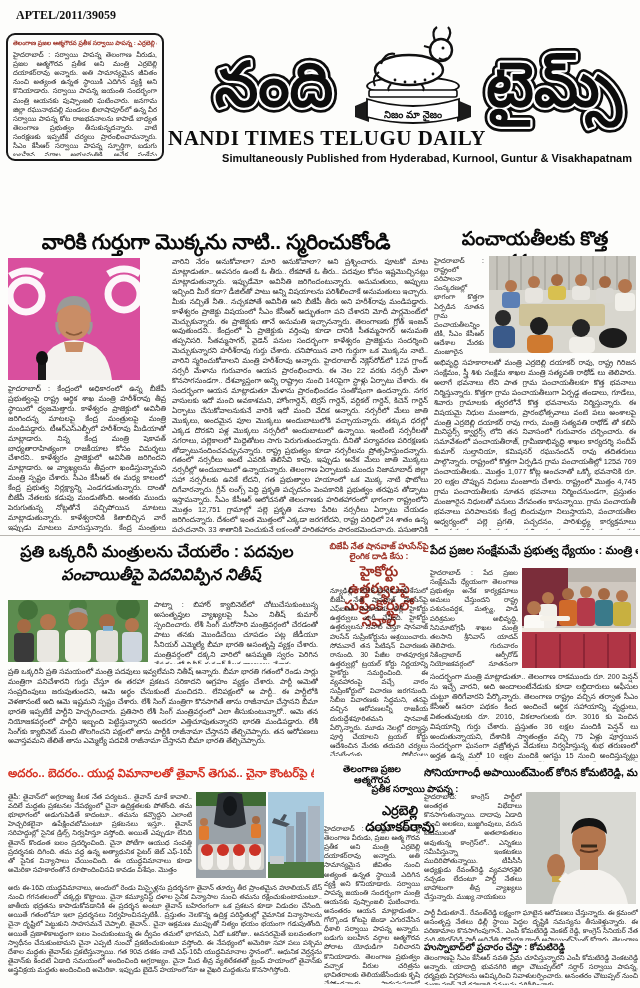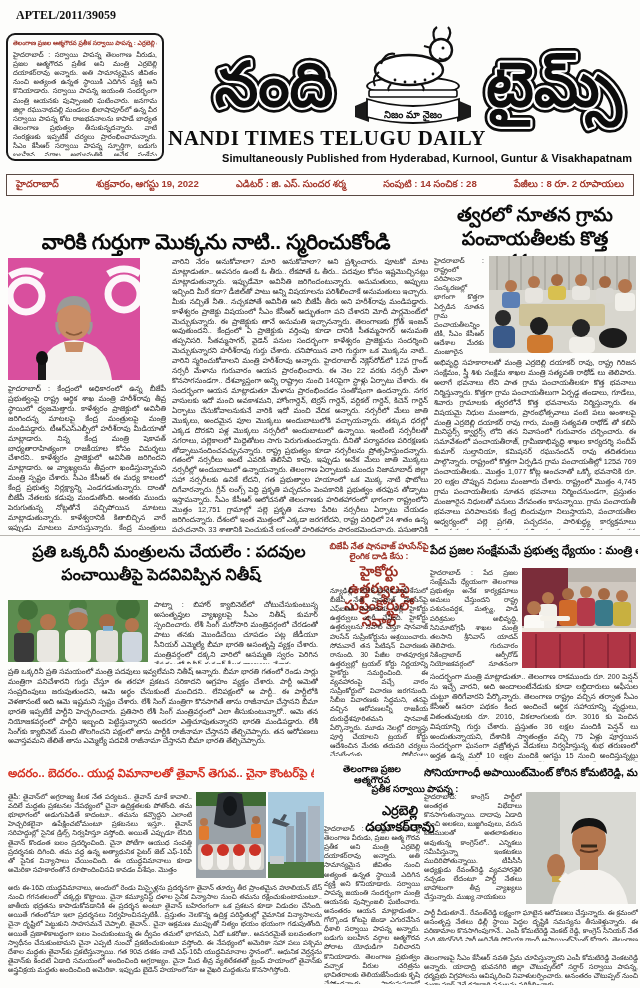--- a/index.html
+++ b/index.html
@@ -78,27 +78,20 @@
       <path d="M4 82 l14 -6 v22 l-14 -5 z" fill="#1c1c1c"></path>
       <path d="M120 82 l-14 -6 v22 l14 -5 z" fill="#1c1c1c"></path>
       <path d="M16 75 q46 14 92 0 l0 18 q-46 12 -92 0 z" fill="#fff" stroke="#111" stroke-width="1.8"></path>
       <text x="62" y="94" text-anchor="middle" font-size="10" font-weight="bold" fill="#111" font-family="Liberation Sans, DejaVu Sans, sans-serif">నిజం మా నైజం</text>
     </g>
   </svg>
 
   <div class="abs eng-name" style="left:168px;top:126px;">NANDI TIMES TELUGU DAILY</div>
   <div class="abs pub-line" style="left:218px;top:152px;width:414px;text-align:right;">Simultaneously Published from Hyderabad, Kurnool, Guntur &amp; Visakhapatnam</div>
 
-  <div class="abs dateline" style="left:6px;top:174px;width:628px;height:22px;">
-    <span>హైదరాబాద్</span>
-    <span>శుక్రవారం, ఆగస్టు 19, 2022</span>
-    <span>ఎడిటర్ : జి. ఎస్. సుందర శర్మ</span>
-    <span>సంపుటి : 14   సంచిక : 28</span>
-    <span>పేజీలు : 8   రూ. 2 రూపాయలు</span>
-  </div>
 
   <div class="abs hl hl1" style="left:2px;top:229px;width:428px;">వారికి గుర్తుగా మొక్కను నాటి.. స్మరించుకోండి</div>
 
   <div class="abs ph" style="left:8px;top:258px;width:132px;height:122px;">
     <svg width="132" height="122" viewBox="0 0 132 122">
       <rect width="132" height="122" fill="#d94f9e"></rect>
       <g fill="none" stroke="#fff" stroke-width="7" opacity=".95">
         <circle cx="18" cy="38" r="16"></circle>
           <circle cx="116" cy="36" r="16"></circle>
         <path d="M2 18 q16 -10 32 0 M100 16 q16 -10 32 0"></path>
@@ -112,21 +105,20 @@
         <path d="M58 74 q8 6 16 0" stroke="#8a5a3a" stroke-width="1.6" fill="none"></path>
         <rect x="30" y="104" width="8" height="18" fill="#1a1a1a"></rect>
         <ellipse cx="34" cy="100" rx="6" ry="7" fill="#111"></ellipse>
       </g>
     </svg>
   </div>
 
   <div class="abs body-text" style="left:8px;top:384px;width:158px;height:148px;">హైదరాబాద్ : కేంద్రంలో అధికారంలో ఉన్న బీజేపీ ప్రభుత్వంపై రాష్ట్ర ఆర్థిక శాఖ మంత్రి హరీశ్‌రావు తీవ్ర స్థాయిలో ధ్వజమెత్తారు. కాళేశ్వరం ప్రాజెక్టులో అవినీతి జరిగిందన్న మాటలపై కేంద్ర మంత్రులపై మంత్రి మండిపడ్డారు. టీఆర్ఎస్ఎల్పీలో హరీశ్‌రావు మీడియాతో మాట్లాడారు. నిన్న కేంద్ర మంత్రి షెకావత్ బాధ్యతారాహిత్యంగా రాజకీయాల కోసం విమర్శలు చేశారని.. కాళేశ్వరం ప్రాజెక్టులో అవినీతి జరిగిందని మాట్లాడారు. ఆ వ్యాఖ్యలను తీవ్రంగా ఖండిస్తున్నామని మంత్రి స్పష్టం చేశారు. సీఎం కేసీఆర్ ఈ మధ్య కాలంలో కేంద్ర ప్రభుత్వ నిర్లక్ష్యాన్ని ఎండగడుతున్నారు. దాంతో బీజేపీ నేతలకు కడుపు మండుతోంది. అంతకు ముందు పెరుగుతున్న నోట్లతోనే పచ్చిపోయిన మాటలు మాట్లాడుతున్నారు. కాళేశ్వరానికి కితాబిచ్చిన వారే ఇప్పుడు మాటలు మారుస్తున్నారు. కేంద్ర మంత్రులు షెకావత్, గడ్కరీ, సీతారామన్ సహా పలువురు అప్పట్లో అభినందించారు. పార్లమెంట్ సాక్షిగా చెప్పిన నిజాలను ఇప్పుడు అబద్ధాలుగా ప్రచారం చేస్తున్నారు.</div>
   <div class="abs body-text" style="left:172px;top:257px;width:256px;height:275px;">వారిని నేరం అనుకోవాలా? మారి అనుకోవాలా? అని ప్రశ్నించారు. పూటకో మాట మాట్లాడుతూ.. అవసరం ఉంటే ఓ తీరు.. లేకపోతే ఓ తీరు.. పదవుల కోసం ఇష్టమొచ్చినట్లు మాట్లాడుతున్నారు. ఇప్పుడేమో అవినీతి జరిగిందంటున్నారు. అనుమతులు, అప్పులు ఇచ్చింది మీరే కదా? డీజిల్‌తో పాటు అన్ని విషయాలను పరిశీలించాకే అనుమతులు ఇచ్చారు. మీకు నచ్చితే నీతి.. నచ్చకపోతే అవినీతి అని బీజేపీ తీరు అని హరీశ్‌రావు మండిపడ్డారు. కాళేశ్వరం ప్రాజెక్టు విషయంలో సీఎం కేసీఆర్ అద్భుతంగా పని చేశారని మోదీ పార్లమెంట్‌లో మెచ్చుకున్నారు. ఈ ప్రాజెక్టుకు తానే అనుమతి ఇచ్చానన్నారు. తెలంగాణకు గ్రోత్ ఇంజన్ అవుతుందని.. కేంద్రంలో ఏ ప్రాజెక్టుకు వర్తింపు కూడా దానికి సీతమ్మసాగర్ అనుమతి తప్పనిసరి. సీతమ్మసాగర్, వైడెన్ పనుల సందర్భంగా కాళేశ్వరం ప్రాజెక్టును సందర్శించి మెచ్చుకున్నారని హరీశ్‌రావు గుర్తు చేశారు. చనిపోయిన వారి గుర్తుగా ఒక మొక్కను నాటి.. వారిని స్మరించుకోవాలని మంత్రి హరీశ్‌రావు అన్నారు. హైదరాబాద్ నెక్లెస్‌రోడ్‌లో 12వ గ్రాండ్ నర్సరీ మేళాను గురువారం ఆయన ప్రారంభించారు. ఈ నెల 22 వరకు నర్సరీ మేళా కొనసాగనుండగా.. దేశవ్యాప్తంగా అన్ని రాష్ట్రాల నుంచి 140పైగా స్టాళ్లు ఏర్పాటు చేశారు. ఈ సందర్భంగా ఆయన మాట్లాడుతూ మేళాను ప్రారంభించడం సంతోషంగా ఉందన్నారు. నగర వాసులకు ఇదో మంచి అవకాశమని, హోంగార్డెన్, టెర్రస్ గార్డెన్, వర్టికల్ గార్డెన్, కిచెన్ గార్డెన్ ఏర్పాటు చేసుకోవాలనుకునే వారికి ఇదో మంచి వేదిక అన్నారు. నర్సరీలో మేలు జాతి మొక్కలు, అందమైన పూల మొక్కలు అందుబాటులోకి వచ్చాయన్నారు. తక్కువ ధరల్లో ఎక్కడ దొరకని పళ్ల మొక్కలు నర్సరీలో అందుబాటులో ఉన్నాయి. ఇంటింటి నర్సరీలతో నగరాలు, పల్లెకాలలో మిద్దెతోటల సాగు పెరుగుతుందన్నారు. దీనితో పర్యావరణ పరిరక్షణకు తోడ్పాటునందించవచ్చునన్నారు. రాష్ట్ర ప్రభుత్వం కూడా నర్సరీలను ప్రోత్సహిస్తుందన్నారు. గతంలో నర్సరీలు అంటే ఎవరికి తెలిసేవి కావు. ఇప్పుడు అనేక మేలు జాతి మొక్కలు నర్సరీల్లో అందుబాటులో ఉన్నాయన్నారు. తెలంగాణ ఏర్పాటుకు ముందు నిజామాబాద్ జిల్లా సహా నర్సరీలకు ఉనికే లేదని, గత ప్రభుత్వాల హయాంలో ఒక మొక్క నాటి ఫొటోలు దిగేవారన్నారు. గ్రీన్ లంగ్స్ పెద్ది ప్రకృతి పచ్చదనం పెంపకానికి ప్రభుత్వం తరఫున తోడ్పాటు ఇస్తామన్నారు. సీఎం కేసీఆర్ ఆలోచనతో తెలంగాణకు హరితహారంలో భాగంగా రాష్ట్రంలోని మొత్తం 12,751 గ్రామాల్లో పల్లె ప్రకృతి వనాల పేరిట నర్సరీలు ఏర్పాటు చేయడం జరిగిందన్నారు. దేశంలో ఇంత మొత్తంలో ఎక్కడా జరగలేదని, రాష్ట్ర పరిధిలో 24 శాతం ఉన్న పచ్చదనాన్ని 33 శాతానికి పెంచుకునే లక్ష్యంతో హరితహారం ప్రారంభమైందన్నారు. ప్రస్తుతానికి పచ్చదనం 7.6 శాతం పెరిగి 31.6 శాతానికి చేరిందని.. ఇది కేంద్రం మెచ్చిన లెక్కలన్నారు. సీఎం కేసీఆర్ భవిష్యత్ తరాలను దృష్టిలో పెట్టుకొని మొక్కలు పెంచాలని చెప్పారన్నారు.</div>
 
-  <div class="abs hl hl2" style="left:434px;top:204px;width:202px;">త్వరలో నూతన గ్రామ</div>
   <div class="abs hl hl2" style="left:434px;top:228px;width:202px;">పంచాయతీలకు కొత్త భవనాలు</div>
 
   <div class="abs ph" style="left:489px;top:256px;width:147px;height:97px;">
     <svg width="147" height="97" viewBox="0 0 147 97">
       <rect width="147" height="97" fill="#d8d6ce"></rect>
       <rect x="0" y="0" width="147" height="34" fill="#c6c4bc"></rect>
       <g stroke="#b2b0a8" stroke-width="2">
           <path d="M8 0v34M20 0v34M32 0v34M44 0v34M56 0v34M68 0v34M80 0v34M92 0v34M104 0v34M116 0v34M128 0v34M140 0v34"></path>
         </g>
       <rect x="30" y="48" width="86" height="22" rx="3" fill="#cfc39a"></rect>
@@ -152,22 +144,22 @@
         <ellipse cx="124" cy="82" rx="14" ry="10" fill="#1c1c1c"></ellipse>
       </g>
     </svg>
   </div>
 
   <div class="abs body-sm" style="left:434px;top:256px;width:50px;height:100px;">హైదరాబాద్ : రాష్ట్రంలో పరిపాలనా సంస్కరణల్లో భాగంగా కొత్తగా ఏర్పడిన నూతన గ్రామ పంచాయతీలన్నింటికీ, సీఎం కేసీఆర్ ఆదేశాల మేరకు మంజూరైన నిధులతో వాటి భవనాల పనులు త్వరలోనే కొత్త భవనాలను దశల వారీగా రాష్ట్ర పంచాయతీరాజ్, గ్రామీణ</div>
   <div class="abs body-text" style="left:434px;top:358px;width:202px;height:172px;">అభివృద్ధి సహకారాలతో మంత్రి ఎర్రబెల్లి దయాకర్ రావు, రాష్ట్ర గిరిజన సంక్షేమం, స్త్రీ శిశు సంక్షేమ శాఖల మంత్రి సత్యవతి రాథోడ్ లు తెలిపారు. అలాగే భవనాలు లేని పాత గ్రామ పంచాయతీలకూ కొత్త భవనాలు నిర్మిస్తున్నారు. కొత్తగా గ్రామ పంచాయతీలుగా ఏర్పడ్డ తండాలు, గూడేలు, శివారు గ్రామాలకు త్వరలోనే కొత్త భవనాలను నిర్మిస్తున్నారు. ఈ విషయమై నిధుల మంజూరు, ప్రారంభోత్సవాలు వంటి పలు అంశాలపై మంత్రి ఎర్రబెల్లి దయాకర్ రావు గారు, మంత్రి సత్యవతి రాథోడ్ తో కలిసి మినిస్టర్స్ క్వార్టర్స్ లోని తన నివాసంలో గురువారం చర్చించారు. ఈ సమావేశంలో పంచాయతీరాజ్, గ్రామీణాభివృద్ధి శాఖల కార్యదర్శి సందీప్ కుమార్ సుల్తానియా, కమిషనర్ రఘునందన్ రావు తదితరులు పాల్గొన్నారు. రాష్ట్రంలో కొత్తగా ఏర్పడిన గ్రామ పంచాయతీల్లో 125వ 769 పంచాయతీలకు.. మొత్తం 1,077 కోట్ల అంచనాతో ఒక్కో భవనానికి రూ. 20 లక్షల చొప్పున నిధులు మంజూరు చేశారు. రాష్ట్రంలో మొత్తం 4,745 గ్రామ పంచాయతీలకు నూతన భవనాలు నిర్మించనుండగా, ప్రస్తుతం మంజూరైన నిధులతో పనులు వేగవంతం కానున్నాయి. గ్రామ పంచాయతీ భవనాలు పరిపాలనకు కేంద్ర బిందువుగా నిలుస్తాయని, పంచాయతీల ఆధ్వర్యంలో పల్లె ప్రగతి, పచ్చదనం, పారిశుద్ధ్య కార్యక్రమాలు విజయవంతంగా సాగుతున్నాయని మంత్రులు తెలిపారు. నూతన భవనాల నిర్మాణం పూర్తయితే గ్రామాల్లో సేవలు మరింత మెరుగవుతాయన్నారు.</div>
 
   <div class="abs rule" style="left:0px;top:535px;width:640px;"></div>
 
-  <div class="abs hl hl3" style="left:12px;top:542px;width:314px;">ప్రతి ఒక్కరినీ మంత్రులను చేయలేం : పదవుల</div>
-  <div class="abs hl hl3" style="left:4px;top:565px;width:314px;">పంచాయితీపై పెదవివిప్పిన నితీష్</div>
+  <div class="abs hl hl3" style="left:0;top:542px;width:314px;">ప్రతి ఒక్కరినీ మంత్రులను చేయలేం : పదవుల</div>
+  <div class="abs hl hl3" style="left:4px;top:565px;width:314px;font-style:italic;">పంచాయితీపై పెదవివిప్పిన నితీష్</div>
 
   <div class="abs ph" style="left:8px;top:600px;width:140px;height:62px;">
     <svg width="140" height="62" viewBox="0 0 140 62">
       <rect width="140" height="62" fill="#5d8c4f"></rect>
       <circle cx="20" cy="10" r="10" fill="#3f6b35" opacity=".8"></circle>
         <circle cx="120" cy="8" r="12" fill="#3f6b35" opacity=".8"></circle>
         <circle cx="70" cy="6" r="9" fill="#4a7a3e" opacity=".8"></circle>
       <g>
         <circle cx="16" cy="26" r="7" fill="#a56a44"></circle>
           <rect x="6" y="33" width="20" height="29" rx="4" fill="#3a3a3a"></rect>
@@ -287,15 +279,16 @@
         <path d="M54 58 q9 4 18 0" stroke="#5a3520" stroke-width="2" fill="none"></path>
         <path d="M55 54 h16" stroke="#3a2a1a" stroke-width="3"></path>
         <ellipse cx="30" cy="74" rx="9" ry="12" fill="#b3764e"></ellipse>
         <rect x="26" y="84" width="12" height="6" fill="#caa84a"></rect>
         <path d="M36 84 q10 10 22 12" stroke="#f4f2ee" stroke-width="10" fill="none"></path>
       </g>
     </svg>
   </div>
   <div class="abs body-sm" style="left:424px;top:792px;width:98px;height:114px;">హైదరాబాద్: కాంగ్రెస్ పార్టీలో అంతర్గత విభేదాలు కొనసాగుతున్నాయి. దాదాపు ఏడాది నుంచి అలకలు, బుజ్జగింపులు, వరుస ఓటములతో అతలాకుతలం అవుతున్న కాంగ్రెస్‌లో.. ఎన్నికలు సమీపిస్తున్నా ఇంకటకలు ముదిరిపోతున్నాయి. టీపీసీసీ అధ్యక్షుడు రేవంత్‌రెడ్డి వ్యవహారశైలి నచ్చడం లేదంటూ పార్టీ నేతలు బాహాటంగా తీవ్ర వ్యాఖ్యలు చేస్తున్నారు. ముఖ్య నాయకులు</div>
   <div class="abs body-sm" style="left:424px;top:908px;width:214px;height:33px;">పార్టీ వీడుతూనే.. రేవంత్‌రెడ్డి లక్ష్యంగా ఘాటైన ఆరోపణలు చేస్తున్నారు. ఈ క్రమంలో అసంతృప్త నేతలు ఢిల్లీ స్థాయి పెద్దల దృష్టికి సమస్యను తీసుకెళ్తున్నారు. ఈ పరిణామాల కొనసాగింపుగానే.. ఎంపీ కోమటిరెడ్డి వెంకట్ రెడ్డి, కాంగ్రెస్ సీనియర్ నేత మర్రి శశిధర్‌రెడ్డి పార్టీ అధినేత్రి సోనియా గాంధీ అపాయింట్‌మెంట్ కోరారు. తెలంగాణ కాంగ్రెస్ పార్టీలో పరిణామాలను సోనియాకు వివరించనున్నారు. అలాగే తమకు పార్టీలో ఎదురవుతున్న అన్యాయాన్ని సోనియా గాంధీ దృష్టికి తీసుకెళ్లాలని నిర్ణయించుకున్నట్లు వారు మీడియాకు వివరించారు.</div>
+  <div class="abs subhead" style="left:424px;top:942px;width:214px;">హుస్నాబాద్‌లో ప్రచారం చేస్తా : కోమటిరెడ్డి</div>
   <div class="abs body-sm" style="left:424px;top:953px;width:214px;height:32px;">తెలంగాణపై సీఎం కేసీఆర్ సవతి ప్రేమ చూపిస్తున్నారని ఎంపీ కోమటిరెడ్డి వెంకటరెడ్డి అన్నారు. యాదాద్రి భువనగిరి జిల్లా చౌటుప్పల్‌లో సర్దార్ సర్వాయి పాపన్న, ధర్మప్రభు విగ్రహాలను ఆవిష్కరించి నివాళులర్పించారు. అనంతరం చౌటుప్పల్ నుంచి మల్కాపూర్ వెళ్లే రహదారి పనులను పరిశీలించారు.</div>
 
 </div>
 
 </body></html>

